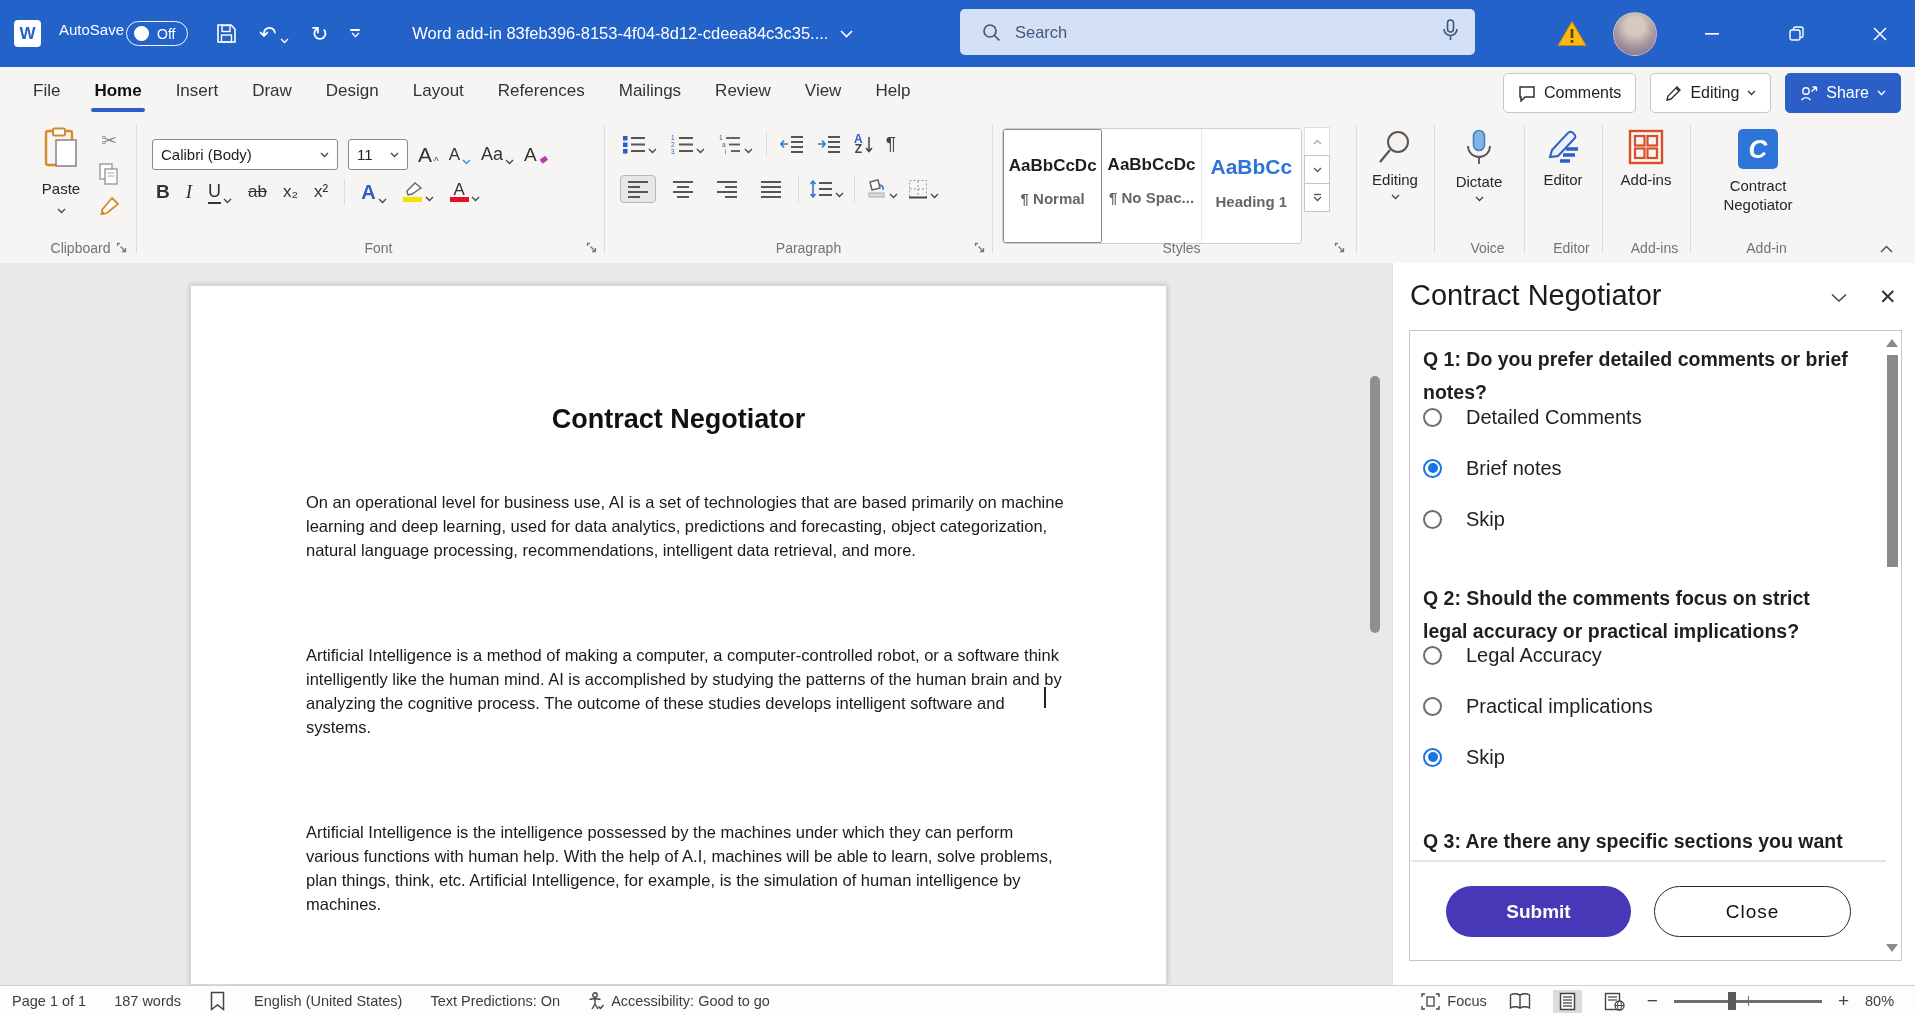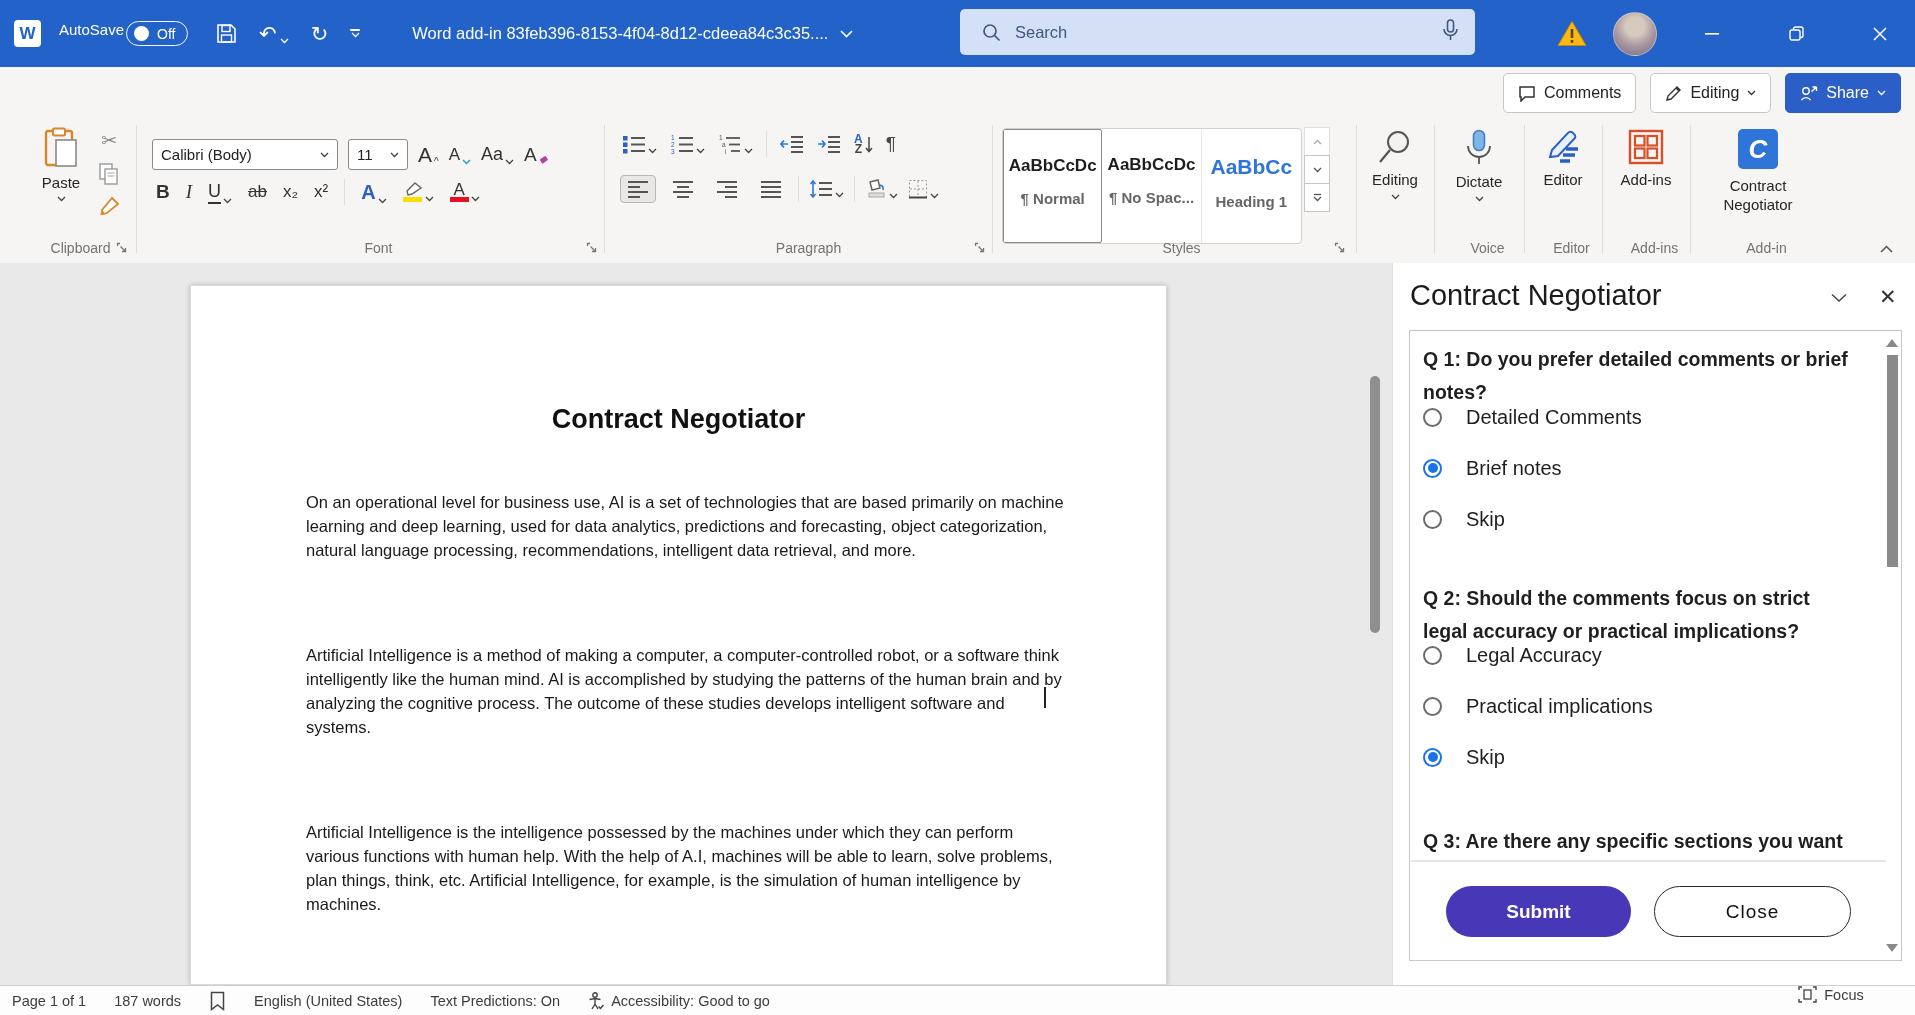--- a/index.html
+++ b/index.html
@@ -46,21 +46,21 @@
   .pillbtn{height:38px;border:1px solid #c9c7c5;background:#fff;border-radius:5px;display:flex;align-items:center;
            gap:8px;padding:0 14px;font-size:16px;color:#222;}
   .sharebtn{background:#2b5fc7;border-color:#2b5fc7;color:#fff;}
 
   
   .ribbon{position:absolute;top:115px;left:0;right:0;height:148px;background:#f6f5f3;border-bottom:1px solid #d6d4d2;}
   .rgroup{position:absolute;top:0;height:148px;}
   .glabel{position:absolute;bottom:7px;left:17px;right:0;text-align:center;font-size:14px;color:#737373;}
   .launcher{position:absolute;bottom:9px;right:2px;}
   .gsep{position:absolute;top:10px;width:1px;height:128px;background:#e0dedc;}
-  .bigbtn{display:flex;flex-direction:column;align-items:center;gap:5px;font-size:15px;color:#262626;}
+  .bigbtn{display:flex;flex-direction:column;align-items:center;gap:11px;font-size:15px;color:#262626;}
   .chev-d{width:9px;height:6px}
 
   
   .paste{position:absolute;left:18px;top:12px;width:58px;text-align:center;}
   .clip-ic{margin:0 auto;}
   .clip-col{position:absolute;left:84px;top:14px;display:flex;flex-direction:column;gap:11px;align-items:center;color:#777;}
   .scissors{font-size:19px;color:#888;}
 
   
   .combo{background:#fff;border:1px solid #8a8a8a;border-radius:3px;height:31px;display:flex;align-items:center;
@@ -134,21 +134,21 @@
   .pscroll{position:absolute;right:2px;top:2px;width:13px;bottom:2px;}
   .pthumb{position:absolute;left:1px;top:22px;width:11px;height:212px;background:#8a8a8a;}
   .tri-up{width:0;height:0;border-left:6px solid transparent;border-right:6px solid transparent;border-bottom:8px solid #8a8a8a;position:absolute;top:6px;left:0;}
   .tri-dn{width:0;height:0;border-left:6px solid transparent;border-right:6px solid transparent;border-top:8px solid #8a8a8a;position:absolute;bottom:6px;left:0;}
 
   
   .statusbar{position:absolute;left:0;right:0;top:985px;height:30px;background:#fdfdfd;border-top:1px solid #cfcfcf;
              font-size:14.5px;color:#3d3d3d;}
   .sb-left{position:absolute;left:12px;top:0;height:30px;display:flex;align-items:center;gap:28px;}
   .sb-item{display:flex;align-items:center;gap:7px;}
-  .sb-right{position:absolute;right:10px;top:0;height:30px;display:flex;align-items:center;gap:16px;flex-direction:column;}
+  .sb-right{position:absolute;right:10px;top:0;height:30px;display:flex;align-items:center;gap:16px;}
   .viewbtn{padding:2px 6px;display:flex;align-items:center;}
   .viewbtn.sel{background:#dcdcdc;}
   .zoomtrack{position:relative;width:148px;height:20px;}
   .ztrack{position:absolute;left:0;right:0;top:9px;height:2.5px;background:#6f6f6f;}
   .ztick{position:absolute;left:74px;top:5px;width:1.5px;height:10px;background:#6f6f6f;}
   .zhandle{position:absolute;left:54px;top:1px;width:8px;height:18px;background:#5a5a5a;}
   .zchar{font-size:19px;color:#444;}
 </style>
 </head>
 <body>
@@ -224,20 +224,33 @@
       </div>
       <div class="winbtn">
         <svg width="14" height="14" viewBox="0 0 14 14">
             <path d="M1 1 L13 13 M13 1 L1 13" stroke="#fff" stroke-width="1.5"></path>
           </svg>
       </div>
     </div>
   </div>
 
   <div class="tabrow">
+    <div class="tabs">
+      <div class="tab">File</div>
+      <div class="tab active">Home</div>
+      <div class="tab">Insert</div>
+      <div class="tab">Draw</div>
+      <div class="tab">Design</div>
+      <div class="tab">Layout</div>
+      <div class="tab">References</div>
+      <div class="tab">Mailings</div>
+      <div class="tab">Review</div>
+      <div class="tab">View</div>
+      <div class="tab">Help</div>
+    </div>
     <div class="tab-actions">
       <div class="pillbtn">
         <svg width="18" height="17" viewBox="0 0 18 17">
           <path d="M2 2 h14 v10 h-9 l-4 4 v-4 h-1 Z" fill="none" stroke="#333" stroke-width="1.5"></path>
         </svg>
         <span>Comments</span>
       </div>
       <div class="pillbtn">
         <svg width="17" height="17" viewBox="0 0 17 17">
           <path d="M2 15 L3 11 L12 2 L15 5 L6 14 Z M11 3 l3 3" fill="none" stroke="#333" stroke-width="1.4"></path>

